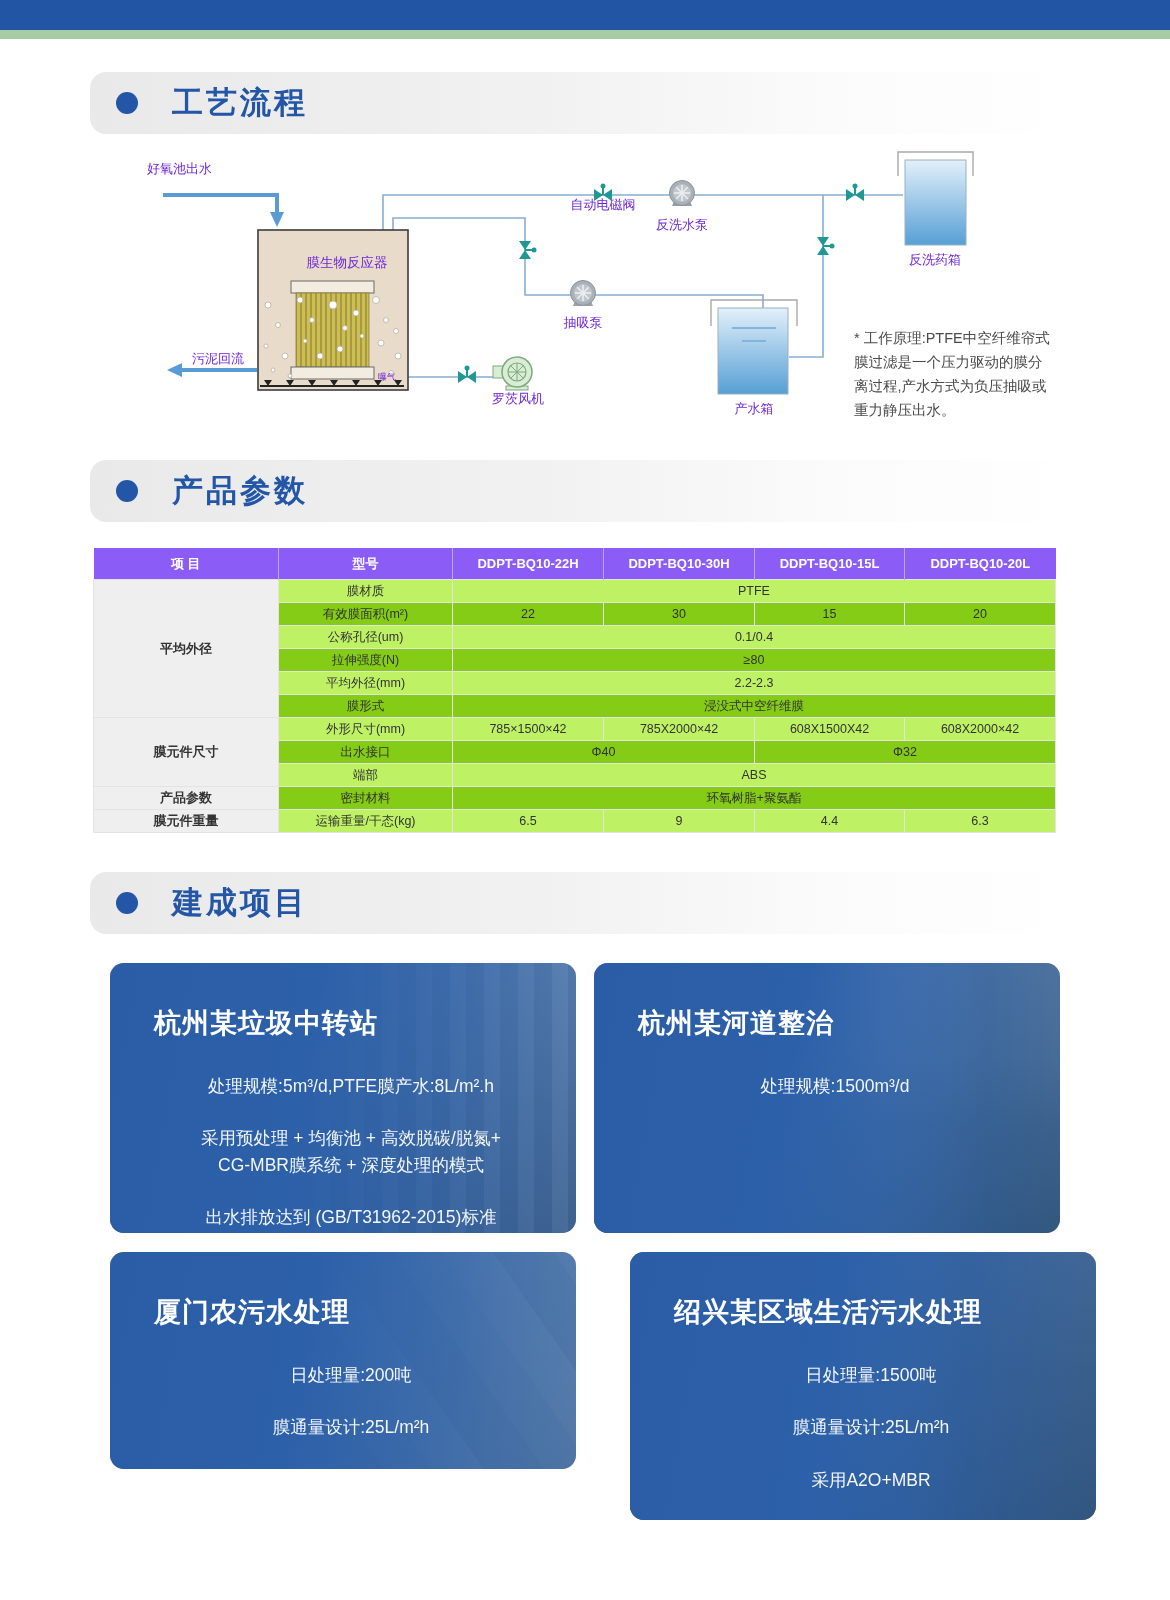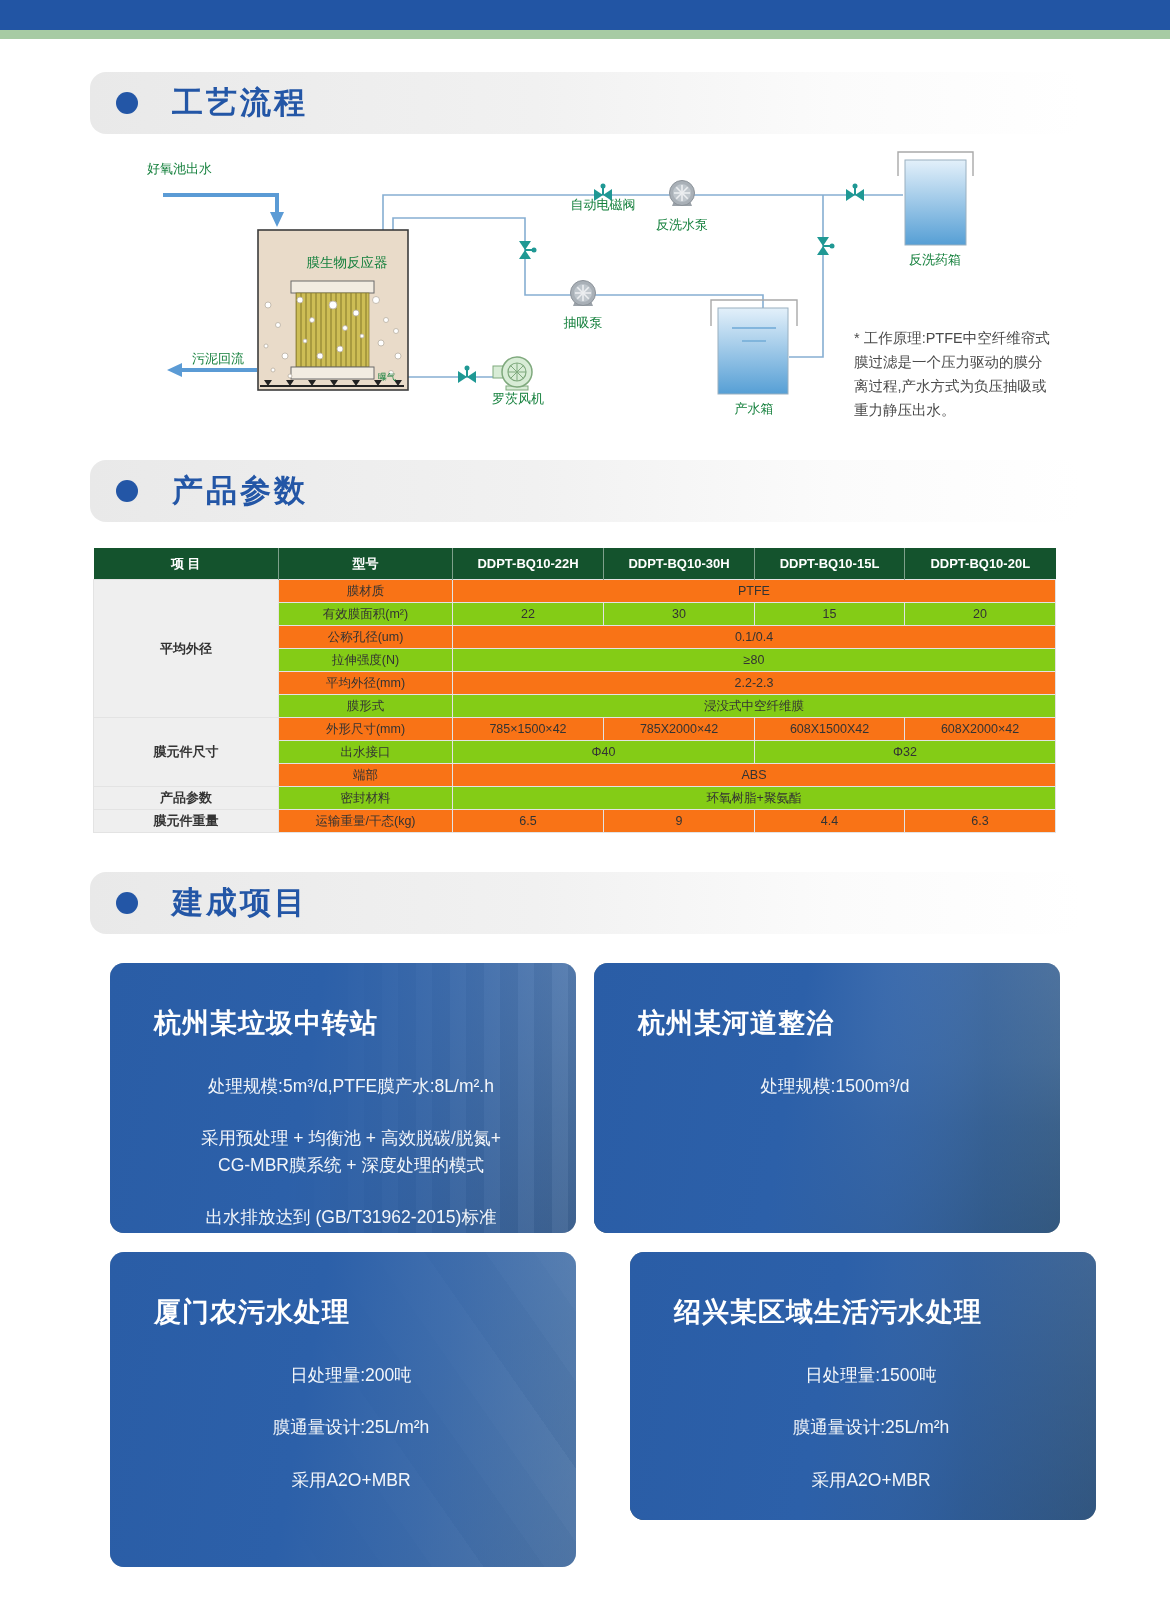--- a/index.html
+++ b/index.html
@@ -11,49 +11,49 @@
   
   .sec{position:absolute;left:90px;width:990px;height:62px;border-radius:16px;
        background:linear-gradient(90deg,#e9e9e9 0%,#f1f1f1 45%,#fbfbfb 75%,#ffffff 100%);
        display:flex;align-items:center;}
   .sec .dot{width:22px;height:22px;border-radius:50%;background:#2356a6;margin-left:26px;flex:0 0 auto;}
   .sec .t{font-size:31px;font-weight:bold;color:#2356a6;margin-left:34px;letter-spacing:3px;}
   #sec-process{top:72px}#sec-params{top:460px}#sec-projects{top:872px}
   
   #diagram{position:absolute;top:150px;left:0;width:1170px;height:300px;}
   #diagram svg{position:absolute;inset:0;}
-  .dlabel{position:absolute;font-size:13px;color:#15803d;white-space:nowrap;}
+  .dlabel{position:absolute;font-size:13px;color:#6d28d9;white-space:nowrap;}
   .dlabel.c{text-align:center;}
   #lbl-reactor{left:258px;top:104px;width:178px;text-align:center;font-size:13.5px;}
   #lbl-inflow{left:147px;top:10px;}
   #lbl-sludge{left:192px;top:200px;}
   #lbl-aer{left:378px;top:221px;font-size:9px;}
   #lbl-solenoid{left:556px;top:46px;width:94px;}
   #lbl-bwpump{left:647px;top:66px;width:70px;}
   #lbl-supump{left:548px;top:164px;width:70px;}
   #lbl-blower{left:482px;top:240px;width:72px;}
   #lbl-ptank{left:718px;top:250px;width:72px;font-family:Liberation Mono, monospace;}
   #lbl-ctank{left:899px;top:101px;width:72px;}
   #dnote{position:absolute;left:854px;top:176px;width:200px;font-size:14.5px;line-height:24px;
          color:#4a4a4a;white-space:pre-line;}
   
   #ptable-wrap{position:absolute;left:93px;top:548px;width:962px;}
   #ptable{border-collapse:collapse;width:100%;table-layout:fixed;color:#333;}
-  #ptable th{background:#14532d;color:#fff;height:31px;font-size:13px;font-weight:bold;
+  #ptable th{background:#8b5cf6;color:#fff;height:31px;font-size:13px;font-weight:bold;
              border-right:1px solid rgba(255,255,255,.45);padding:0;}
   #ptable th:last-child{border-right:none;}
   #ptable td{height:22px;text-align:center;border:1px solid #e3e3e3;padding:0;font-size:12.5px;
              background:#84cc16;}
   #ptable td.group{background:#efefef;font-weight:bold;font-size:13px;}
-  #ptable tr.odd td.pname,#ptable tr.odd td.data{background:#f97316;}
+  #ptable tr.odd td.pname,#ptable tr.odd td.data{background:#bef264;}
   
   .card{position:absolute;width:466px;border-radius:14px;overflow:hidden;color:#fff;}
   #card-0{left:110px;top:963px;height:270px;}
   #card-1{left:594px;top:963px;height:270px;}
-  #card-2{left:110px;top:1252px;height:315px;}
+  #card-2{left:110px;top:1252px;height:217px;}
   #card-3{left:594px;top:1252px;height:268px;margin-left:36px;}
   .card .bg{position:absolute;inset:0;}
   #card-0 .bg{background:repeating-linear-gradient(90deg,rgba(255,255,255,.09) 0 16px,rgba(10,25,45,.10) 16px 34px),
               linear-gradient(180deg,#93a6b8 0%,#6c8296 55%,#55697c 100%);}
   #card-1 .bg{background:linear-gradient(90deg,rgba(25,45,35,.42) 0 12%,rgba(0,0,0,0) 32% 62%,rgba(25,45,35,.38) 84% 100%),
               linear-gradient(180deg,#b7c5d2 0%,#93a9ba 35%,#6c8496 60%,#4e6678 100%);}
   #card-2 .bg{background:repeating-linear-gradient(55deg,rgba(255,255,255,.10) 0 42px,rgba(115,135,155,.16) 42px 92px,rgba(255,255,255,.05) 92px 132px),
               linear-gradient(160deg,#a3b7c8 0%,#7e97ab 50%,#66819a 100%);}
   #card-3 .bg{background:linear-gradient(90deg,rgba(30,45,40,.36) 0 18%,rgba(90,110,120,.08) 32% 55%,rgba(35,50,48,.36) 72% 100%),
               linear-gradient(180deg,#7d93a5 0%,#5d7588 45%,#415a6e 100%);}

